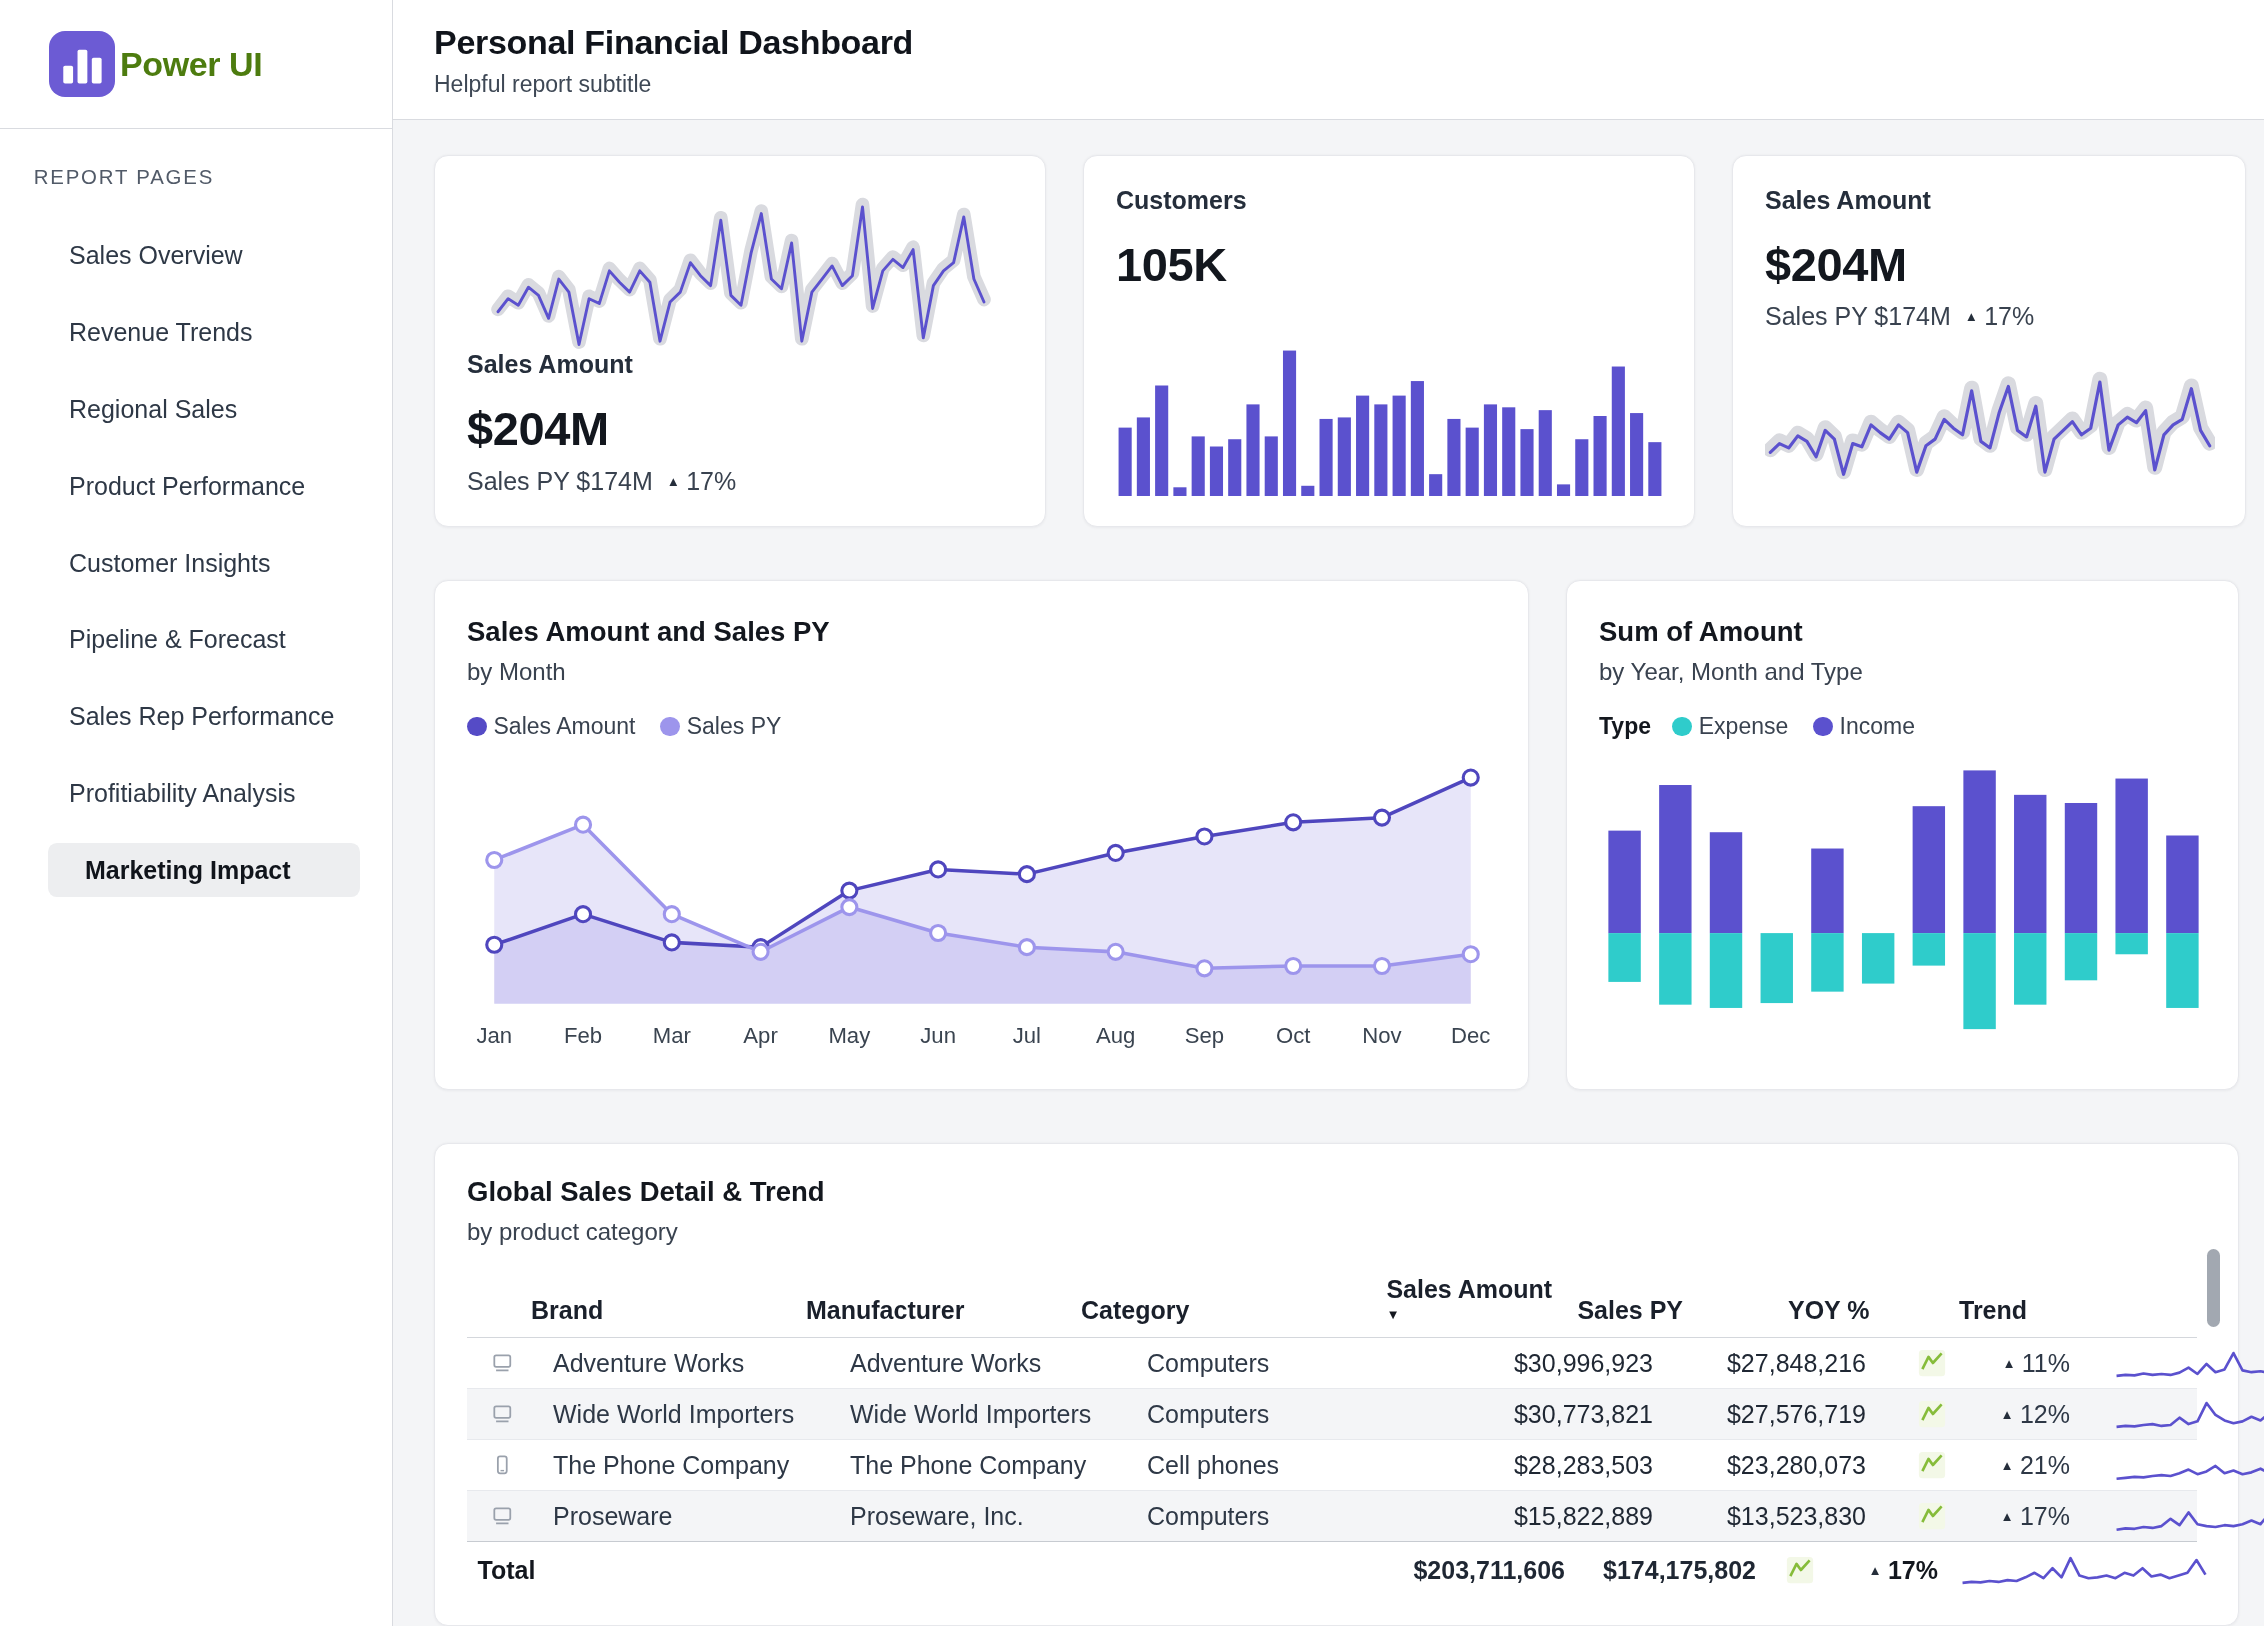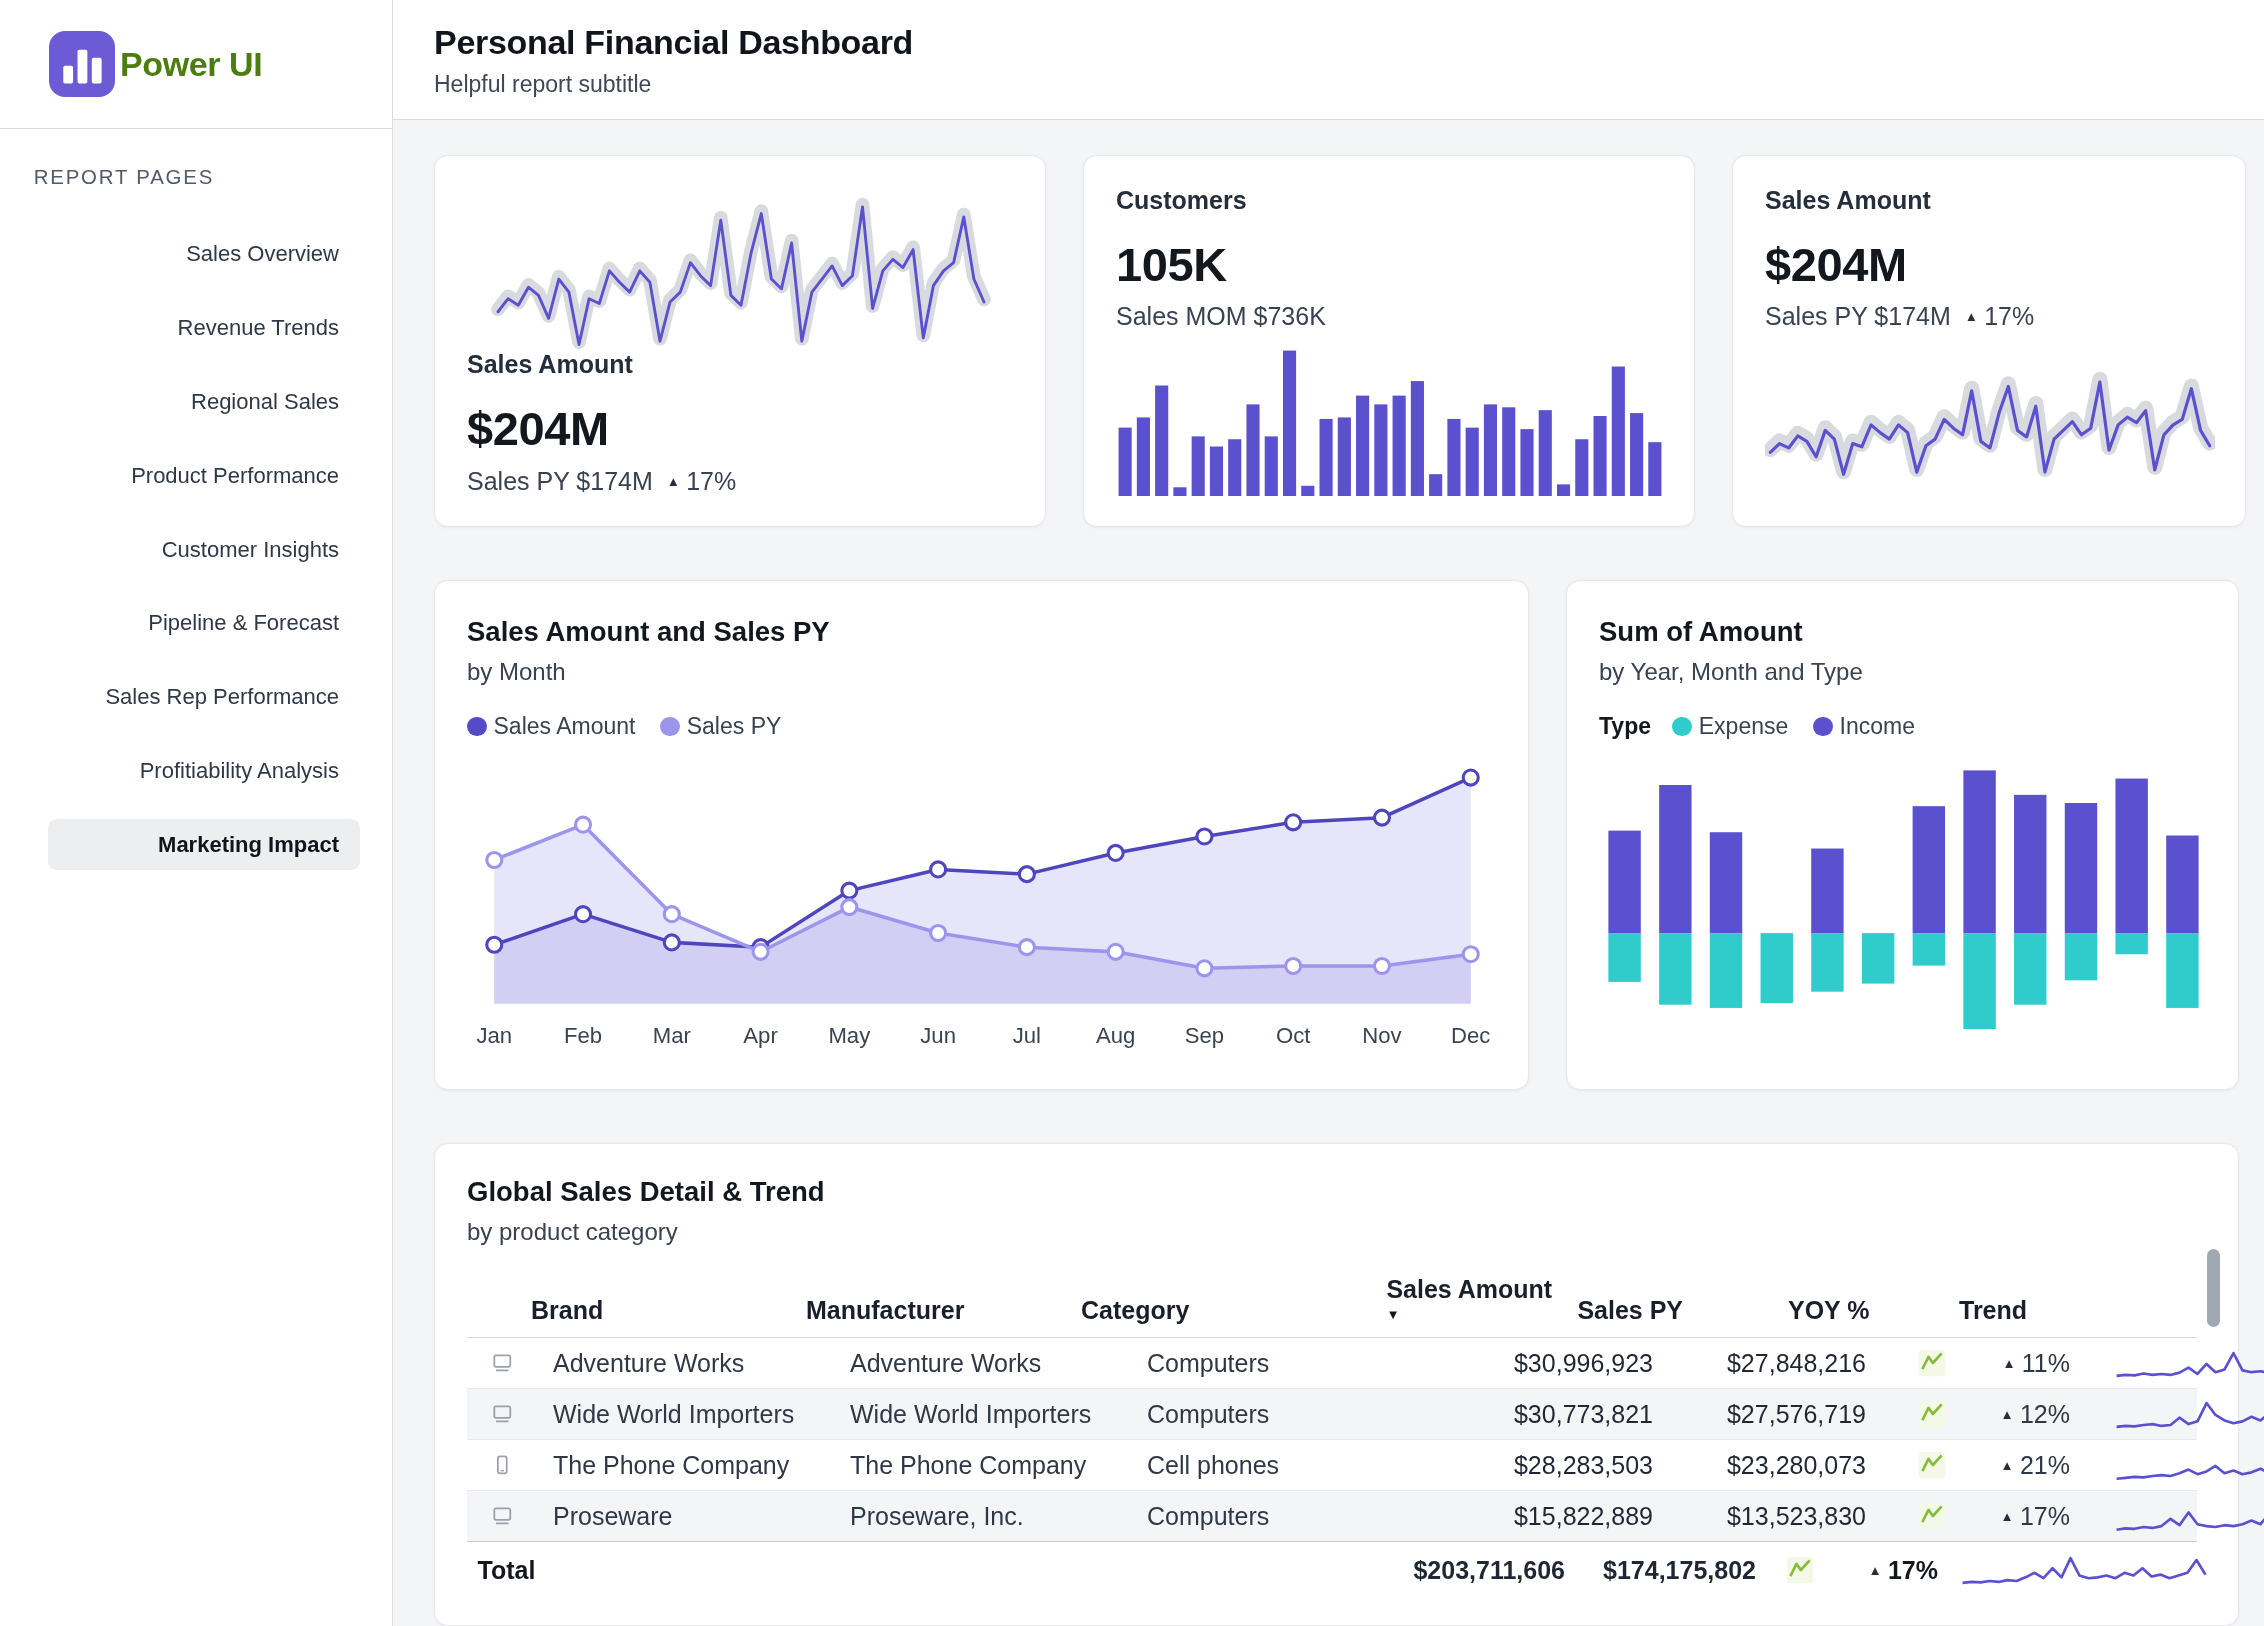--- a/index.html
+++ b/index.html
@@ -7,21 +7,21 @@
   body { font-family:"Liberation Sans","DejaVu Sans",sans-serif; background:#F4F5F7; color:#2E3846; overflow:hidden; }
   .app { display:flex; width:2265px; height:1626px; }
 
   
   .sidebar { width:393px; background:#FFFFFF; border-right:0.9px solid #D9DBE0; flex-shrink:0; display:flex; flex-direction:column; }
   .logo-row { height:129px; border-bottom:0.9px solid #D9DBE0; display:flex; align-items:center; padding-left:49px; }
   .logo-icon { width:66px; height:66px; background:#6C5BD4; border-radius:16px; display:flex; align-items:flex-end; justify-content:center; }
   .logo-text { font-size:34px; font-weight:700; color:#4d7c0f; margin-left:5px; letter-spacing:-0.4px; }
   .nav { padding:37px 32px 0 32px; }
   .nav-header { font-size:20.4px; color:#515A68; letter-spacing:1.8px; margin-left:1.8px; margin-bottom:40px; }
-  .nav-item { font-size:22px; color:#2E3846; padding:12.4px 21px; margin:0 0 23px 16px; border-radius:8.9px; cursor:pointer;text-align:right; }
+  .nav-item { font-size:25px; color:#2E3846; padding:12.4px 21px; margin:0 0 23px 16px; border-radius:8.9px; cursor:pointer; }
   .nav-item.active { background:#EDEEF0; font-weight:700; color:#10141B; margin-left:16px; padding-left:37px; }
 
   
   .main { flex:1; display:flex; flex-direction:column; }
   .page-header { height:129px; background:#FFFFFF; border-bottom:0.9px solid #D9DBE0; padding:23px 0 0 41px; }
   .page-title { font-size:34px; font-weight:700; color:#10141B; letter-spacing:-0.3px; }
   .page-subtitle { font-size:23px; color:#3E4855; margin-top:8.9px; }
   .content { flex:1; padding:35px 25px 0 41px; background:#F4F5F7; }
 
   .card { background:#FFFFFF; border:0.9px solid #E7E8EC; border-radius:14px; box-shadow:0 0.9px 2.7px rgba(20,25,40,0.05); }
@@ -121,21 +121,20 @@
           <div class="kpi-sub">
             <span>Sales PY $174M</span>
             <span class="delta-up">▲</span>
             <span>17%</span>
           </div>
         </div>
 
         <div class="card kpi-card c2">
           <div class="kpi-label">Customers</div>
           <div class="kpi-value">105K</div>
-          <div class="kpi-sub">Sales MOM $736K</div>
           <div class="spacer"></div>
           <svg width="548" height="149" viewBox="0 0 618 168">
               <rect x="2.9" y="90.9" width="14.8" height="77.1" fill="#5B51CE"></rect>
               <rect x="23.5" y="79.4" width="14.8" height="88.6" fill="#5B51CE"></rect>
               <rect x="44.1" y="43.4" width="14.8" height="124.6" fill="#5B51CE"></rect>
               <rect x="64.7" y="158.2" width="14.8" height="9.8" fill="#5B51CE"></rect>
               <rect x="85.3" y="100.8" width="14.8" height="67.2" fill="#5B51CE"></rect>
               <rect x="105.9" y="112.2" width="14.8" height="55.8" fill="#5B51CE"></rect>
               <rect x="126.5" y="104.0" width="14.8" height="64.0" fill="#5B51CE"></rect>
               <rect x="147.1" y="64.7" width="14.8" height="103.3" fill="#5B51CE"></rect>

